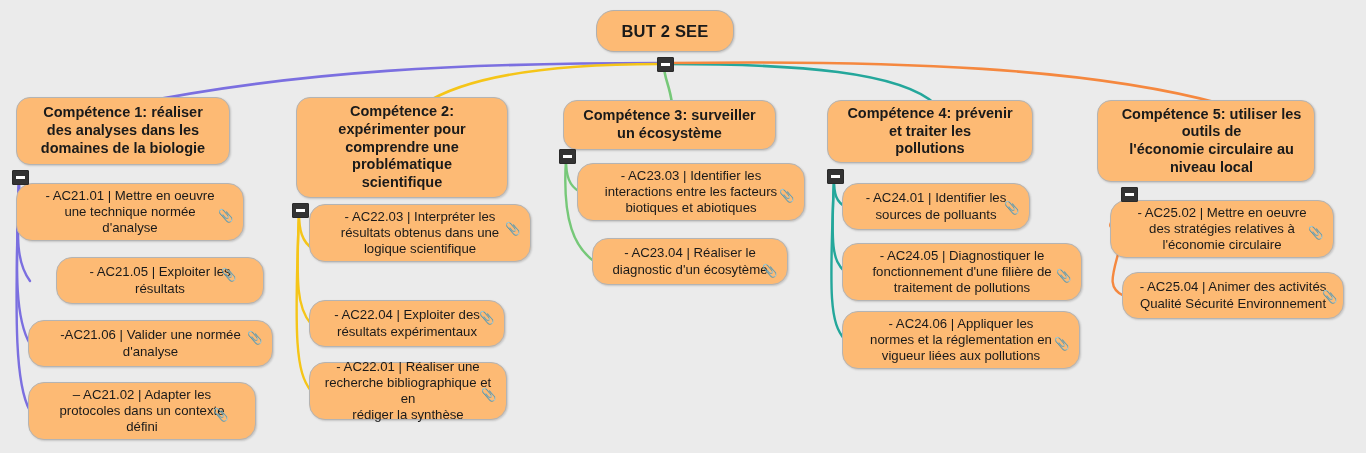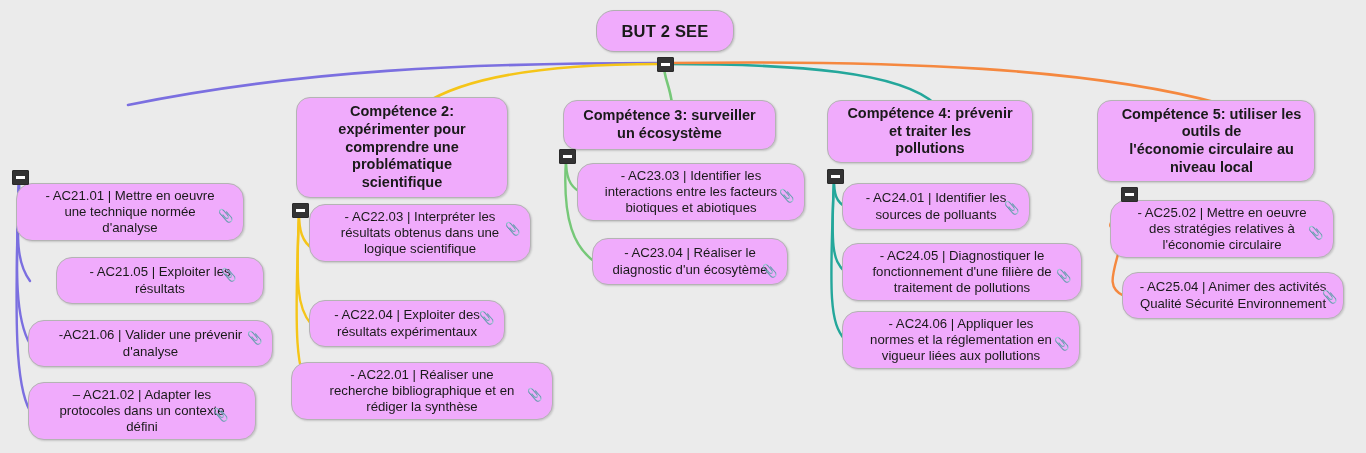--- a/index.html
+++ b/index.html
@@ -25,21 +25,21 @@
     left: 0;
     top: 0;
     width: 1366px;
     height: 453px;
     pointer-events: none;
     z-index: 1;
   }
   .node {
     position: absolute;
     box-sizing: border-box;
-    background: #f0abfc;
+    background: #fdba74;
     border: 1px solid #b4b4b4;
     border-radius: 14px;
     box-shadow: 1px 1px 2px rgba(0,0,0,0.16);
     display: flex;
     align-items: center;
     justify-content: center;
     z-index: 3;
     padding: 5px 8px;
   }
   .node-text {
@@ -139,35 +139,40 @@
       <path stroke="#f5883f" d="M 1128 197 C 1128 214, 1102 222, 1113 229"></path>
       <path stroke="#f5883f" d="M 1128 197 C 1124 262, 1098 284, 1124 296"></path>
     </g>
   </svg>
 
   <div class="node root-node" style="left:596px; top:10px; width:138px; height:42px;">
     <span class="node-text">BUT 2 SEE</span>
   </div>
   <div class="collapse-btn" style="left:657px; top:57px;"></div>
 
+  <div class="node branch-node" style="left:16px; top:97px; width:214px; height:68px;">
+    <span class="node-text">Compétence 1: réaliser
+des analyses dans les
+domaines de la biologie</span>
+  </div>
   <div class="collapse-btn" style="left:12px; top:170px;"></div>
 
   <div class="node leaf-node" style="left:16px; top:183px; width:228px; height:58px;">
     <span class="node-text">- AC21.01 | Mettre en oeuvre
 une technique normée
 d'analyse</span>
     <span class="clip" style="right:9px; top:26px;">📎</span>
   </div>
   <div class="node leaf-node" style="left:28px; top:257px; width:208px; height:47px;margin-left:28px;">
     <span class="node-text">- AC21.05 | Exploiter les
 résultats</span>
     <span class="clip" style="right:26px; top:11px;">📎</span>
   </div>
   <div class="node leaf-node" style="left:28px; top:320px; width:245px; height:47px;">
-    <span class="node-text">-AC21.06 | Valider une prévenir
+    <span class="node-text">-AC21.06 | Valider une normée
 d'analyse</span>
     <span class="clip" style="right:9px; top:11px;">📎</span>
   </div>
   <div class="node leaf-node" style="left:28px; top:382px; width:228px; height:58px;">
     <span class="node-text">– AC21.02 | Adapter les
 protocoles dans un contexte
 défini</span>
     <span class="clip" style="right:26px; top:26px;">📎</span>
   </div>
 
@@ -184,21 +189,21 @@
     <span class="node-text">- AC22.03 | Interpréter les
 résultats obtenus dans une
 logique scientifique</span>
     <span class="clip" style="right:9px; top:18px;">📎</span>
   </div>
   <div class="node leaf-node" style="left:309px; top:300px; width:196px; height:47px;">
     <span class="node-text">- AC22.04 | Exploiter des
 résultats expérimentaux</span>
     <span class="clip" style="right:9px; top:11px;">📎</span>
   </div>
-  <div class="node leaf-node" style="left:291px; top:362px; width:262px; height:58px;">
+  <div class="node leaf-node" style="left:309px; top:362px; width:198px; height:58px;">
     <span class="node-text">- AC22.01 | Réaliser une
 recherche bibliographique et en
 rédiger la synthèse</span>
     <span class="clip" style="right:9px; top:26px;">📎</span>
   </div>
 
   <div class="node branch-node" style="left:563px; top:100px; width:213px; height:50px;">
     <span class="node-text">Compétence 3: surveiller
 un écosystème</span>
   </div>

